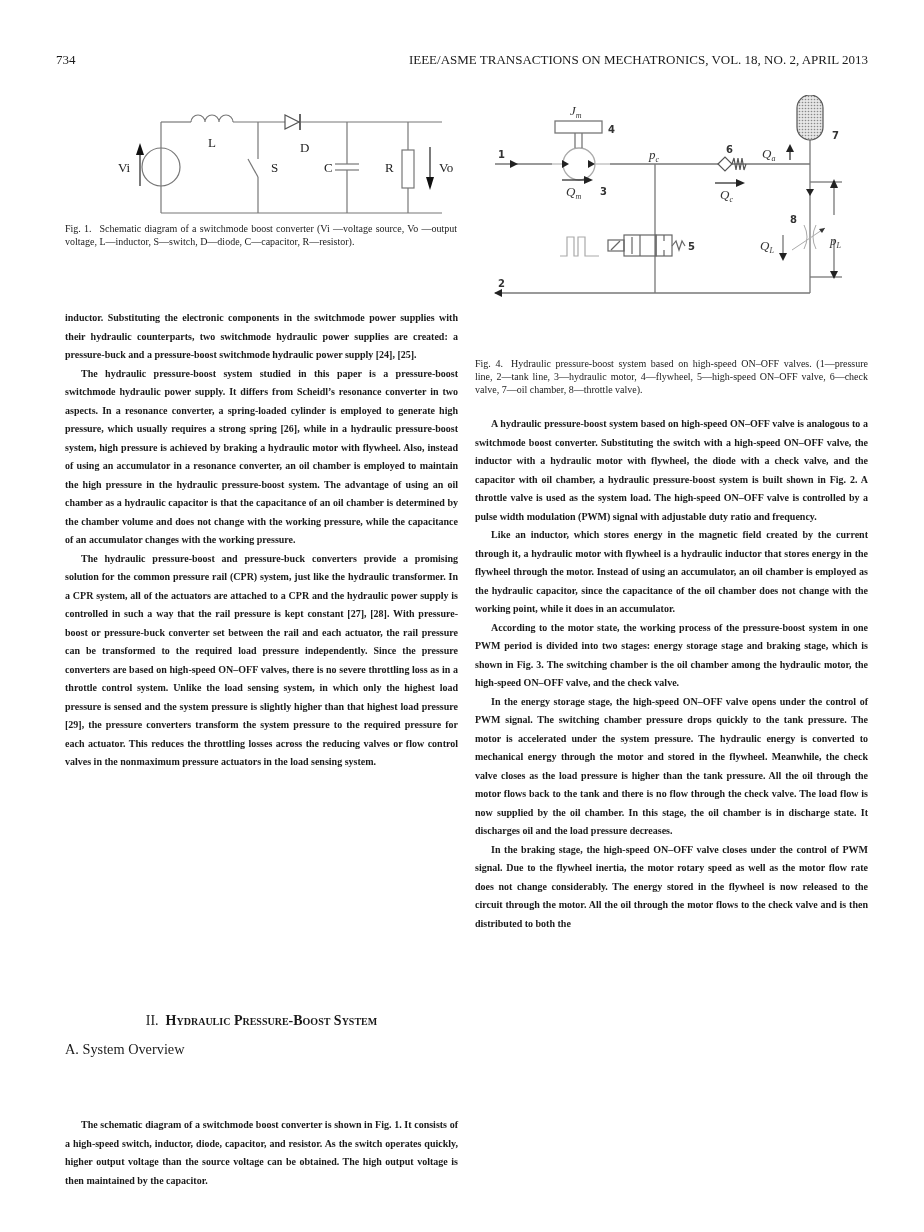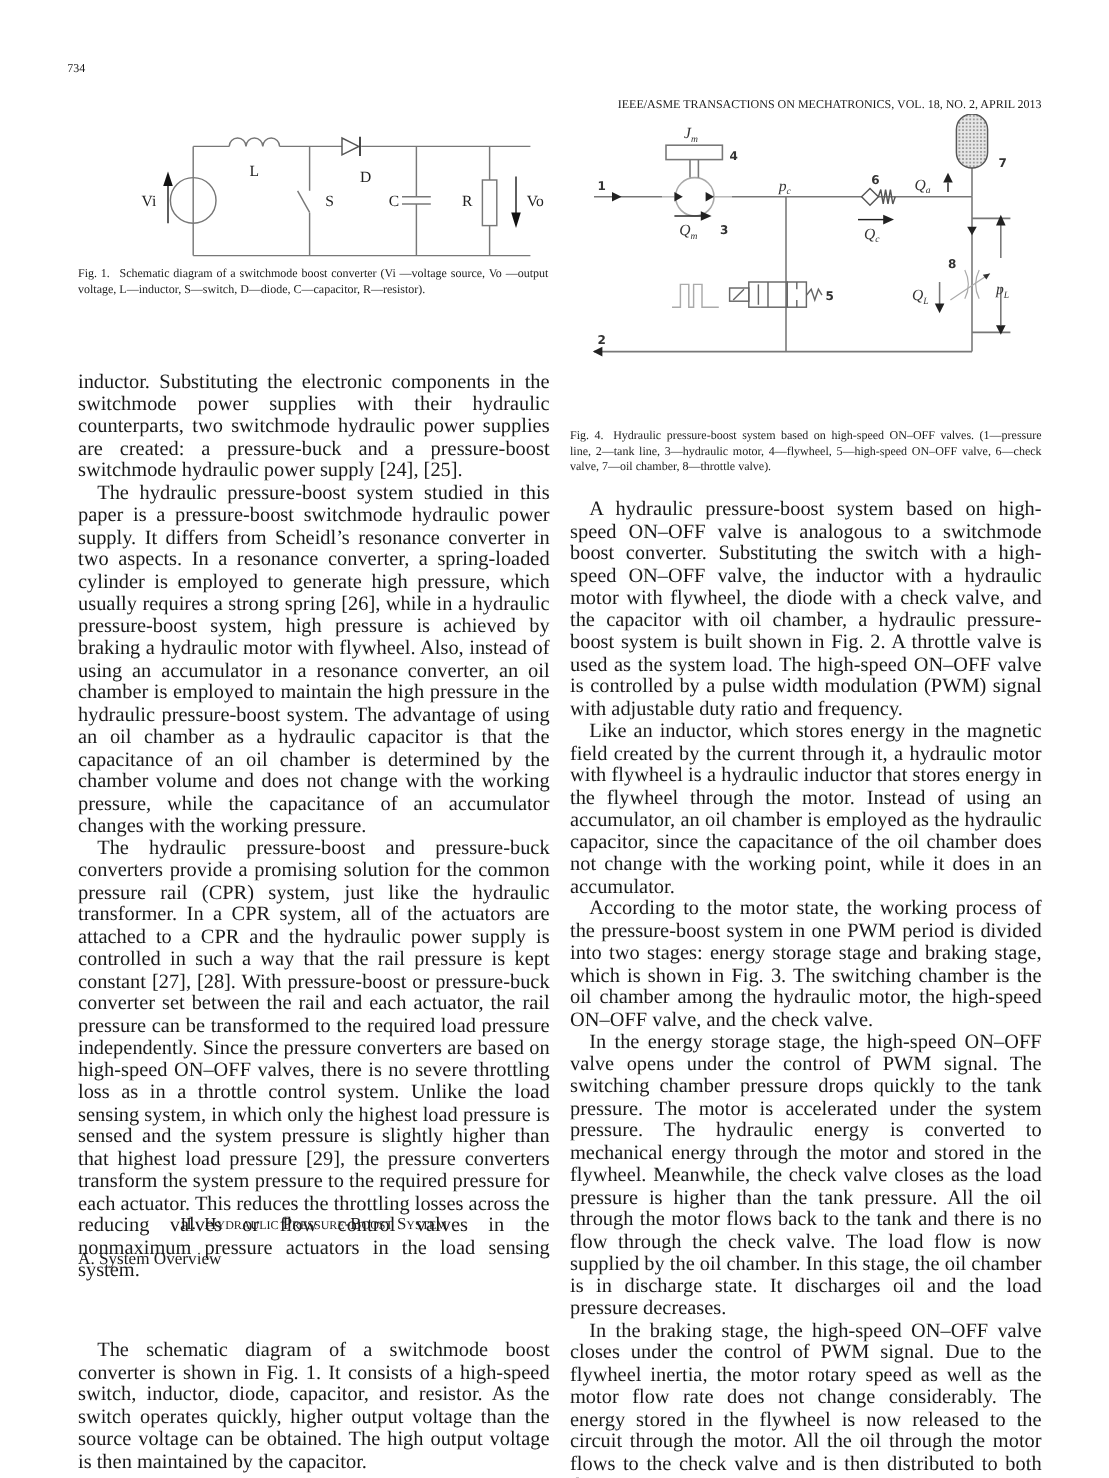--- a/index.html
+++ b/index.html
@@ -1,35 +1,35 @@
 <!DOCTYPE html>
 <html><head>
 <meta charset="utf-8">
 <style>
   html, body { margin: 0; padding: 0; background: #ffffff; }
   body { width: 924px; height: 1232px; position: relative; overflow: hidden;
          font-family: "Liberation Serif", "DejaVu Serif", serif; color: #1a1a1a; }
   .header { position: absolute; top: 52px; left: 56px; right: 56px; height: 14px;
-            font-size: 10px; letter-spacing: 0; }
+            font-size: 13px; letter-spacing: 0; }
   .header .pg { position: absolute; left: 0; top: 0; }
-  .header .jr { position: absolute; right: 0; top: 0; margin-top: 30px; }
+  .header .jr { position: absolute; right: 0; top: 0; }
   .fig1 { position: absolute; left: 65px; top: 92px; width: 400px; height: 125px; }
   .fig2 { position: absolute; left: 480px; top: 95px; width: 410px; height: 250px; }
   .caption { position: absolute; font-size: 10px; line-height: 13px; text-align: justify; }
   .caption .lbl { margin-right: 8px; }
   .caption1 { left: 65px; top: 222px; width: 392px; }
   .caption2 { left: 475px; top: 357px; width: 393px; }
-  .p { font-size: 17px; line-height: 18.5px; text-align: justify; margin: 0;
-       text-indent: 0; hyphens: manual; }
+  .p { font-size: 10px; line-height: 18.5px; text-align: justify; margin: 0;
+       text-indent: 0; hyphens: manual; font-weight: bold; }
   .p.ind { text-indent: 16px; }
   .body-left { position: absolute; left: 65px; top: 309px; width: 393px; }
   .body-right { position: absolute; left: 475px; top: 415px; width: 393px; }
   .sec-title { position: absolute; left: 65px; top: 1013px; width: 393px; text-align: center;
                font-size: 14px; }
-  .sc { font-variant: small-caps; }
+  .sc { font-variant: small-caps; font-weight: bold; }
   .sub-title { position: absolute; left: 65px; top: 1041px; font-size: 14.3px; }
   .body-left2 { position: absolute; left: 65px; top: 1068px; width: 393px; margin-top: 48px; }
   svg text { font-family: "Liberation Serif", serif; }
   svg .sans { font-family: "DejaVu Sans", sans-serif; }
 </style>
 </head>
 <body>
 
 <div class="header">
   <span class="pg">734</span>

